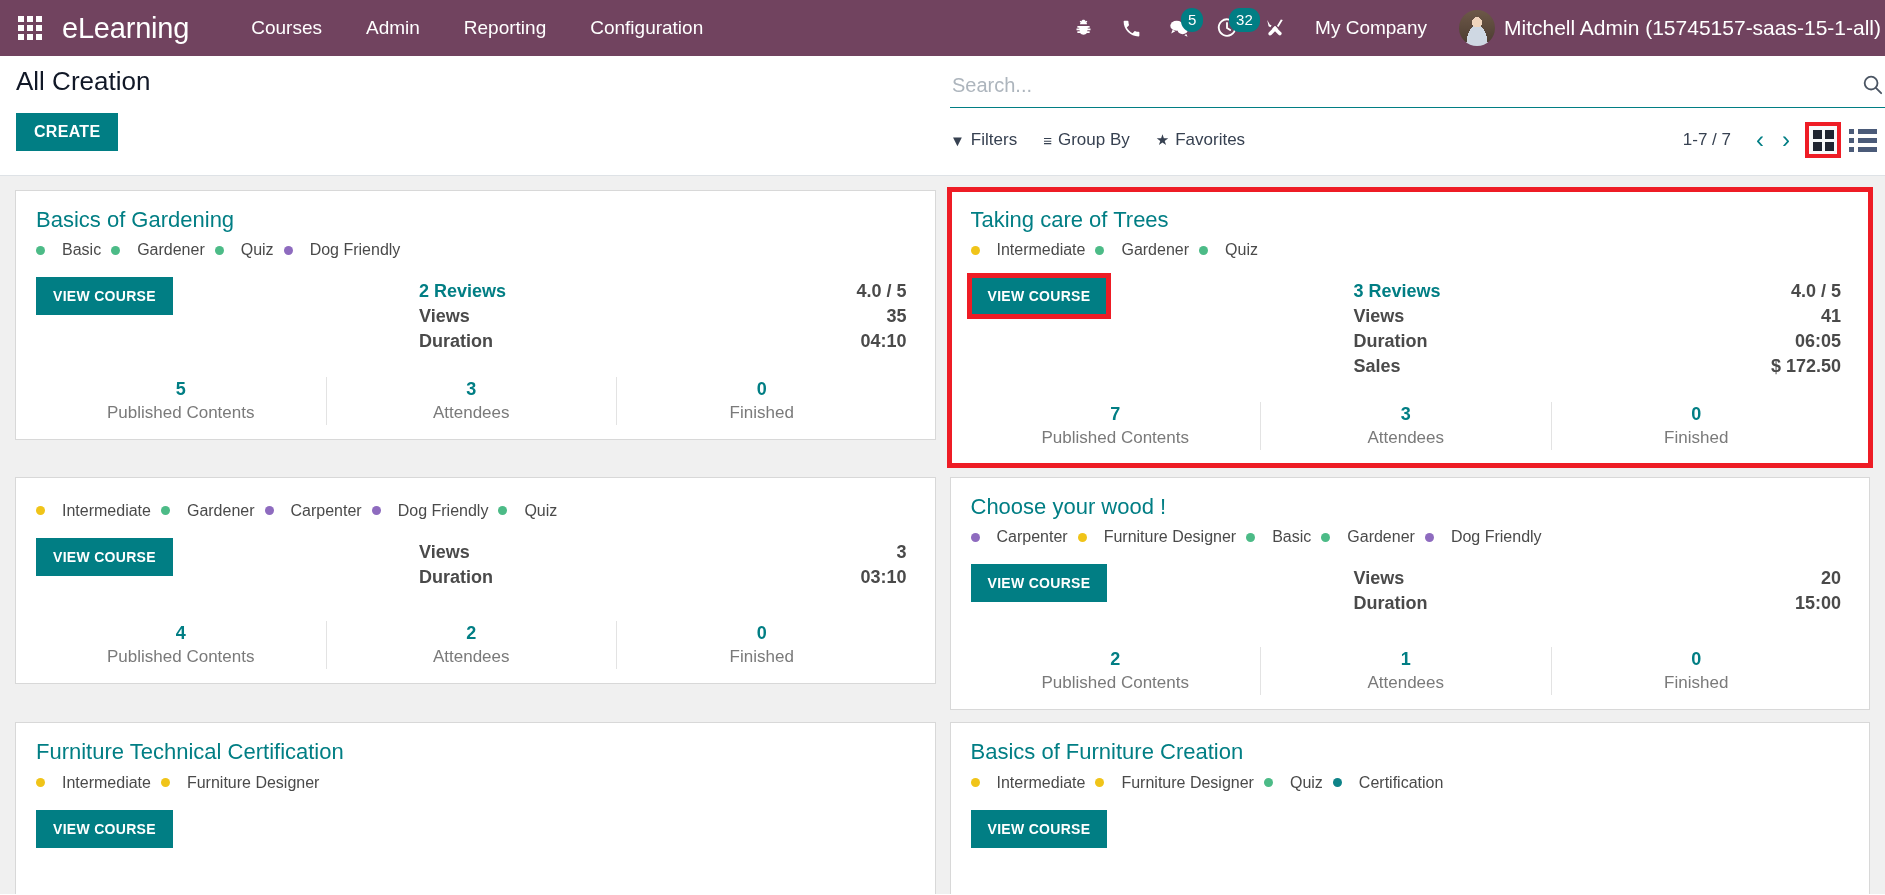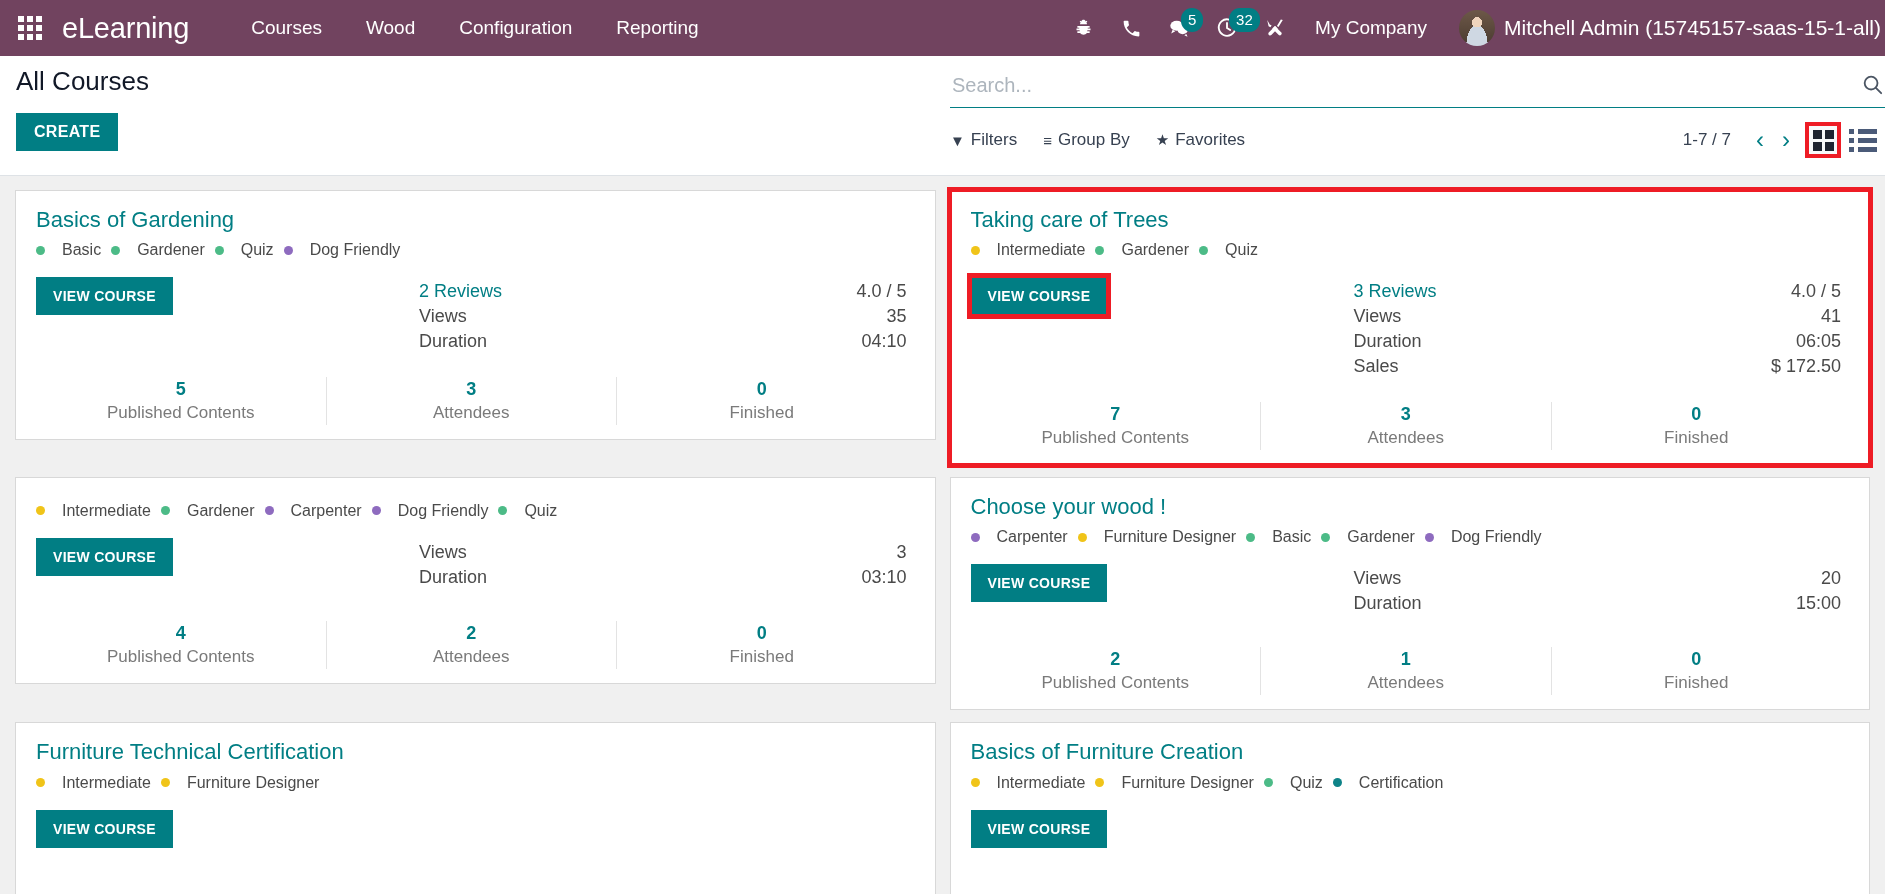--- a/index.html
+++ b/index.html
@@ -240,21 +240,21 @@
     color: #fff;
     border: none;
     font-size: 14px;
     font-weight: 700;
     letter-spacing: 0.3px;
     padding: 11px 17px;
     cursor: pointer;
     display: inline-block;
   }
   .btn-view.selected { outline: 5px solid #EE1C25; outline-offset: -1px; }
-  .kbody-right { flex: 1; padding-top: 2px; }
+  .kbody-right { flex: 1; padding-top: 2px; font-weight: bold; }
   .stat-line {
     display: flex;
     justify-content: space-between;
     font-size: 18px;
     color: #4a4a4a;
     line-height: 1.38;
   }
   .stat-line .lbl.link { color: #017E84; cursor: pointer; }
   .kfooter {
     display: flex;
@@ -284,23 +284,23 @@
         <i></i>
         <i></i>
         <i></i>
         <i></i>
         <i></i>
         <i></i>
       </div>
   </div>
   <div class="brand">eLearning</div>
   <div class="menu-item">Courses</div>
-  <div class="menu-item">Wood</div>
+  <div class="menu-item">Admin</div>
+  <div class="menu-item">Reporting</div>
   <div class="menu-item">Configuration</div>
-  <div class="menu-item">Reporting</div>
 
   <div class="nav-right">
     <div class="sysicon">
       <svg width="21" height="21" viewBox="0 0 24 24" fill="#fff">
         <path d="M12 2c-1.2 0-2.2.8-2.5 1.9l-.9-.9-1 1 1.1 1.1C8.3 5.6 8 6.3 8 7h8c0-.7-.3-1.4-.7-1.9l1.1-1.1-1-1-.9.9C14.2 2.8 13.2 2 12 2zM5 9v2h2.1c0 .3.1.7.1 1H4v2h3.5c.1.4.2.7.4 1H5v2h3.2c.8 1.2 2.2 2 3.8 2s3-.8 3.8-2H19v-2h-2.9c.2-.3.3-.6.4-1H20v-2h-3.2c0-.3.1-.7.1-1H19V9H5z"></path>
       </svg>
     </div>
     <div class="sysicon">
       <svg width="21" height="21" viewBox="0 0 24 24" fill="#fff">
         <path d="M6.6 10.8c1.4 2.8 3.8 5.1 6.6 6.6l2.2-2.2c.3-.3.7-.4 1-.2 1.1.4 2.4.6 3.6.6.6 0 1 .4 1 1V20c0 .6-.4 1-1 1C10.6 21 3 13.4 3 4c0-.6.4-1 1-1h3.5c.6 0 1 .4 1 1 0 1.3.2 2.5.6 3.6.1.3 0 .7-.2 1l-2.3 2.2z"></path>
@@ -330,21 +330,21 @@
       </svg>
     </div>
     <div class="company">My Company</div>
     <div class="avatar"></div>
     <div class="username">Mitchell Admin (15745157-saas-15-1-all)</div>
   </div>
 </div>
 
 <div class="control-panel">
   <div class="cp-left">
-    <div class="page-title">All Courses</div>
+    <div class="page-title">All Creation</div>
     <button class="btn-create">CREATE</button>
   </div>
 
   <div class="cp-right">
     <div class="searchview">
       <input type="text" placeholder="Search..." style="">
       <span class="search-icon">
         <svg width="22" height="22" viewBox="0 0 24 24" fill="none" stroke="#4b5563" stroke-width="2">
           <circle cx="11" cy="11" r="7"></circle>
             <path d="M16.5 16.5L22 22" stroke-linecap="round"></path>

